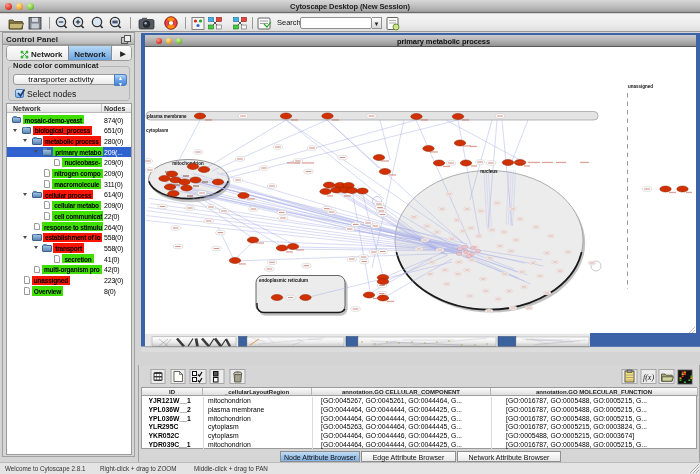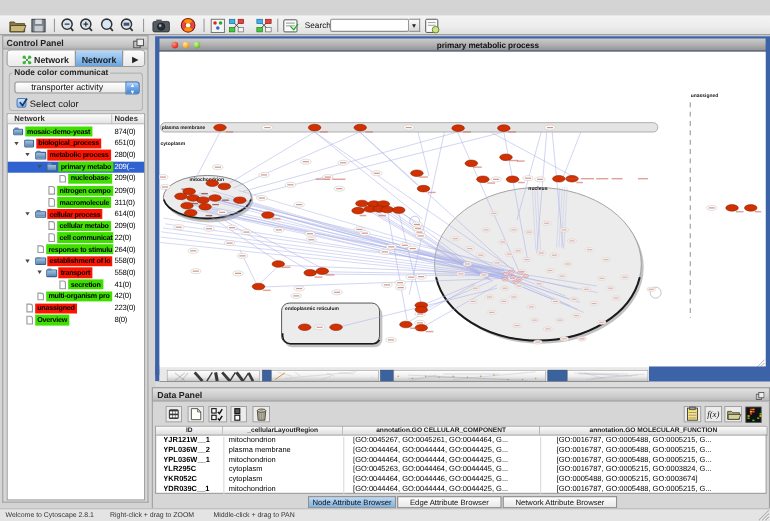--- a/index.html
+++ b/index.html
@@ -118,20 +118,26 @@
 #dtab1 { background:linear-gradient(#c3ddf5,#9cc4ea 50%,#83b4e4); font-weight:normal; }
 
 
 #statusbar { position:absolute; left:0; top:462px; width:700px; height:12px;
   background:#e4e4e4; border-top:1px solid #bbb; font-size:6.3px; color:#333; }
 </style>
 </head>
 <body>
 <div id="page">
 
+<div id="titlebar">
+  <div class="light" id="l1"></div>
+      <div class="light" id="l2"></div>
+      <div class="light" id="l3"></div>
+  <div class="t">Cytoscape Desktop (New Session)</div>
+</div>
 
 <div id="toolbar">
   <svg class="abs" style="left:0;top:0" width="700" height="18" viewBox="0 0 700 18">
         <path d="M9 6 l4 0 1.4 1.5 8 0 0 7.5 -13.4 0 z" fill="#8a7a4a" stroke="#4a4020" stroke-width="0.8"></path>
         <path d="M9.6 9.2 l14 0 -2.2 5.6 -12 0 z" fill="#c9b979" stroke="#4a4020" stroke-width="0.8"></path>
         <rect x="29" y="3.5" width="12" height="11.5" fill="#7d848c" stroke="#30343a" stroke-width="0.8"></rect>
         <rect x="32" y="3.8" width="6" height="4" fill="#d9dde2"></rect>
         <rect x="31.4" y="9.5" width="7.4" height="5" fill="#c7ccd3"></rect>
         <circle cx="61" cy="8" r="4.6" fill="none" stroke="#333" stroke-width="1.4"></circle>
         <circle cx="61" cy="8" r="3.6" fill="#cfe4f5" stroke="none" opacity="0.8"></circle>
@@ -212,21 +218,21 @@
     <div class="cptab" id="tabarrow">▶</div>
   </div>
   <div id="groupbox"></div>
   <div id="grouplbl">Node color communicat</div>
   <div id="combo">transporter activity<div id="combobtn">▲<br>▼</div></div>
   <div id="cbx">
         <svg style="position:absolute;left:0px;top:-2px" width="11" height="11" viewBox="0 0 11 11">
           <path d="M2 5 l2.5 3 4 -6.5" fill="none" stroke="#1a3a6a" stroke-width="1.6"></path>
         </svg>
       </div>
-  <div id="cbxlbl">Select color</div>
+  <div id="cbxlbl">Select nodes</div>
   <div id="treebox">
     <div id="treehdr">
           <span class="h1">Network</span>
           <span class="sep"></span>
           <span class="h2">Nodes</span>
         </div>
     <div class="trow" style="top:10.5px">
           <div class="fold" style="left:4.6px"></div>
           <div class="lbl gr" style="left:15.6px;max-width:80.4px">mosaic-demo-yeast</div>
           <div class="cnt" style="">874(0)</div>
@@ -1037,24 +1043,20 @@
         <line x1="381" y1="6" x2="433" y2="9" stroke="#aab" stroke-width="0.5" opacity="0.6"></line>
         <line x1="408" y1="11" x2="390" y2="6" stroke="#aab" stroke-width="0.5" opacity="0.6"></line>
         <line x1="422" y1="8" x2="385" y2="7" stroke="#aab" stroke-width="0.5" opacity="0.6"></line>
         <line x1="396" y1="11" x2="445" y2="7" stroke="#aab" stroke-width="0.5" opacity="0.6"></line>
         <line x1="439" y1="8" x2="392" y2="12" stroke="#aab" stroke-width="0.5" opacity="0.6"></line>
         <rect x="4" y="13.4" width="445" height="0.8" fill="#8a8a8a"></rect>
       </svg></div>
 
 <div id="dpanel">
   <div id="dpbody"></div>
-  <div id="dphead">Data Panel<svg style="position:absolute;right:4px;top:2.5px" width="8" height="8" viewBox="0 0 10 9">
-          <rect x="0.5" y="2.5" width="6" height="6" fill="none" stroke="#555" stroke-width="1"></rect>
-          <rect x="3.5" y="0.5" width="6" height="6" fill="#eee" stroke="#555" stroke-width="1"></rect>
-        </svg></div>
   <svg class="abs" style="left:3px;top:16px" width="556" height="17" viewBox="0 0 556 17">
         <g transform="translate(3,0)">
           <rect x="7" y="1.5" width="14" height="14" fill="#ececec" stroke="#9a9a9a" stroke-width="0.8"></rect>
           <rect x="9.5" y="4" width="9" height="9" rx="1.5" fill="#3a3a3a"></rect>
           <rect x="10.5" y="6" width="2" height="2" fill="#fff"></rect>
           <rect x="13" y="6" width="2" height="2" fill="#fff"></rect>
           <rect x="15.5" y="6" width="2" height="2" fill="#fff"></rect>
           <rect x="10.5" y="9.5" width="2" height="2" fill="#fff"></rect>
           <rect x="13" y="9.5" width="2" height="2" fill="#fff"></rect>
           <rect x="15.5" y="9.5" width="2" height="2" fill="#fff"></rect>

